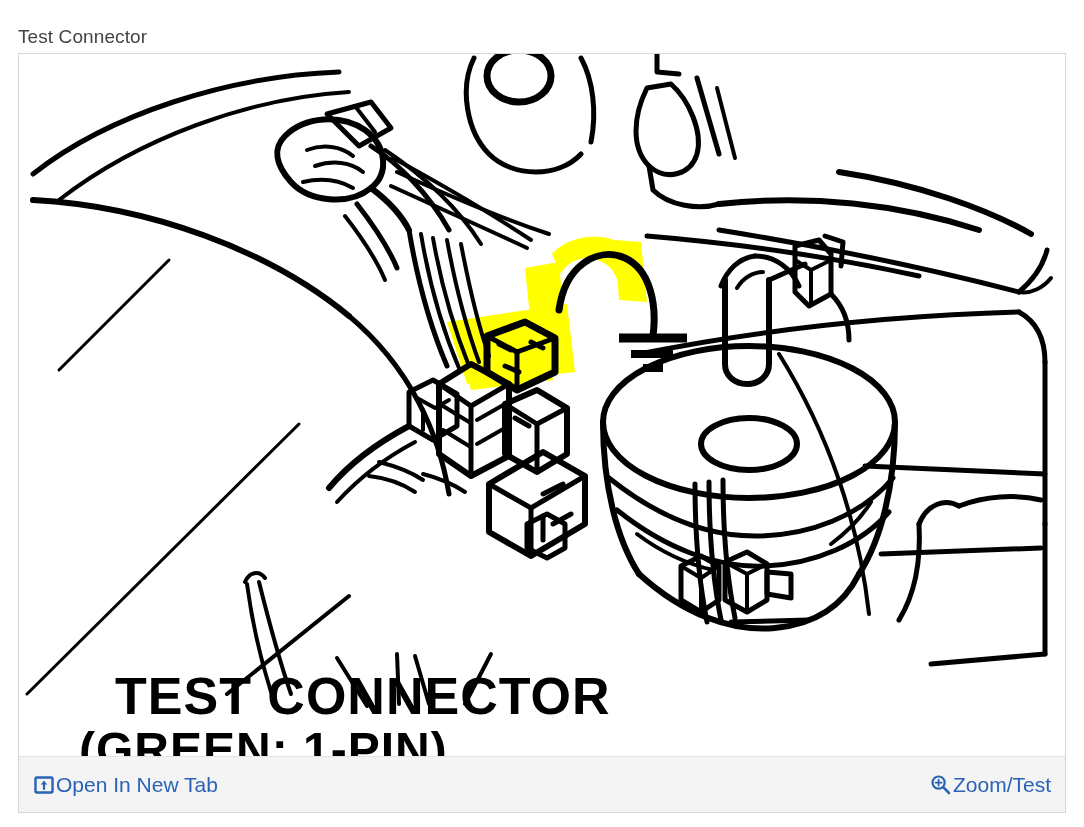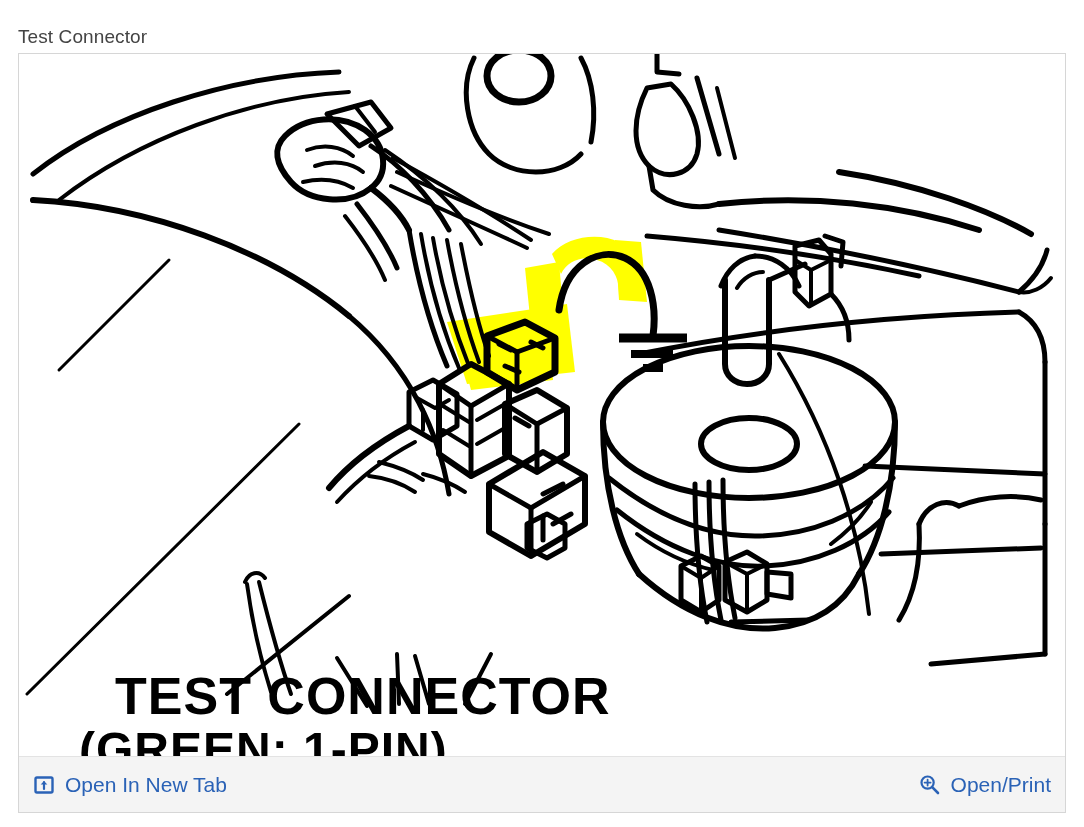--- a/index.html
+++ b/index.html
@@ -58,21 +58,21 @@
     border-top: 1px solid #e3e3e3;
     display: flex;
     align-items: center;
     justify-content: space-between;
     padding: 0 14px 0 14px;
     box-sizing: border-box;
   }
   .action-link {
     display: inline-flex;
     align-items: center;
-    gap: 10px;
+    gap: 1px;
     color: #2a62b6;
     font-size: 21px;
     text-decoration: none;
     cursor: pointer;
     white-space: nowrap;
   }
   .action-icon {
     display: inline-flex;
     align-items: center;
     justify-content: center;
@@ -275,17 +275,17 @@
     </a>
 
     <a class="action-link">
       <span class="action-icon">
         <svg width="21" height="21" viewBox="0 0 21 21" xmlns="http://www.w3.org/2000/svg">
           <circle cx="8.6" cy="8.6" r="6.1" fill="none" stroke="#2a62b6" stroke-width="2.2"></circle>
           <path d="M8.6 5.6 L8.6 11.6 M5.6 8.6 L11.6 8.6" stroke="#2a62b6" stroke-width="1.8" stroke-linecap="round"></path>
           <path d="M13.2 13.2 L19 19" stroke="#2a62b6" stroke-width="2.6" stroke-linecap="round"></path>
         </svg>
       </span>
-      <span>Open/Print</span>
+      <span>Zoom/Test</span>
     </a>
 
   </div>
 </div>
 
 </body></html>

